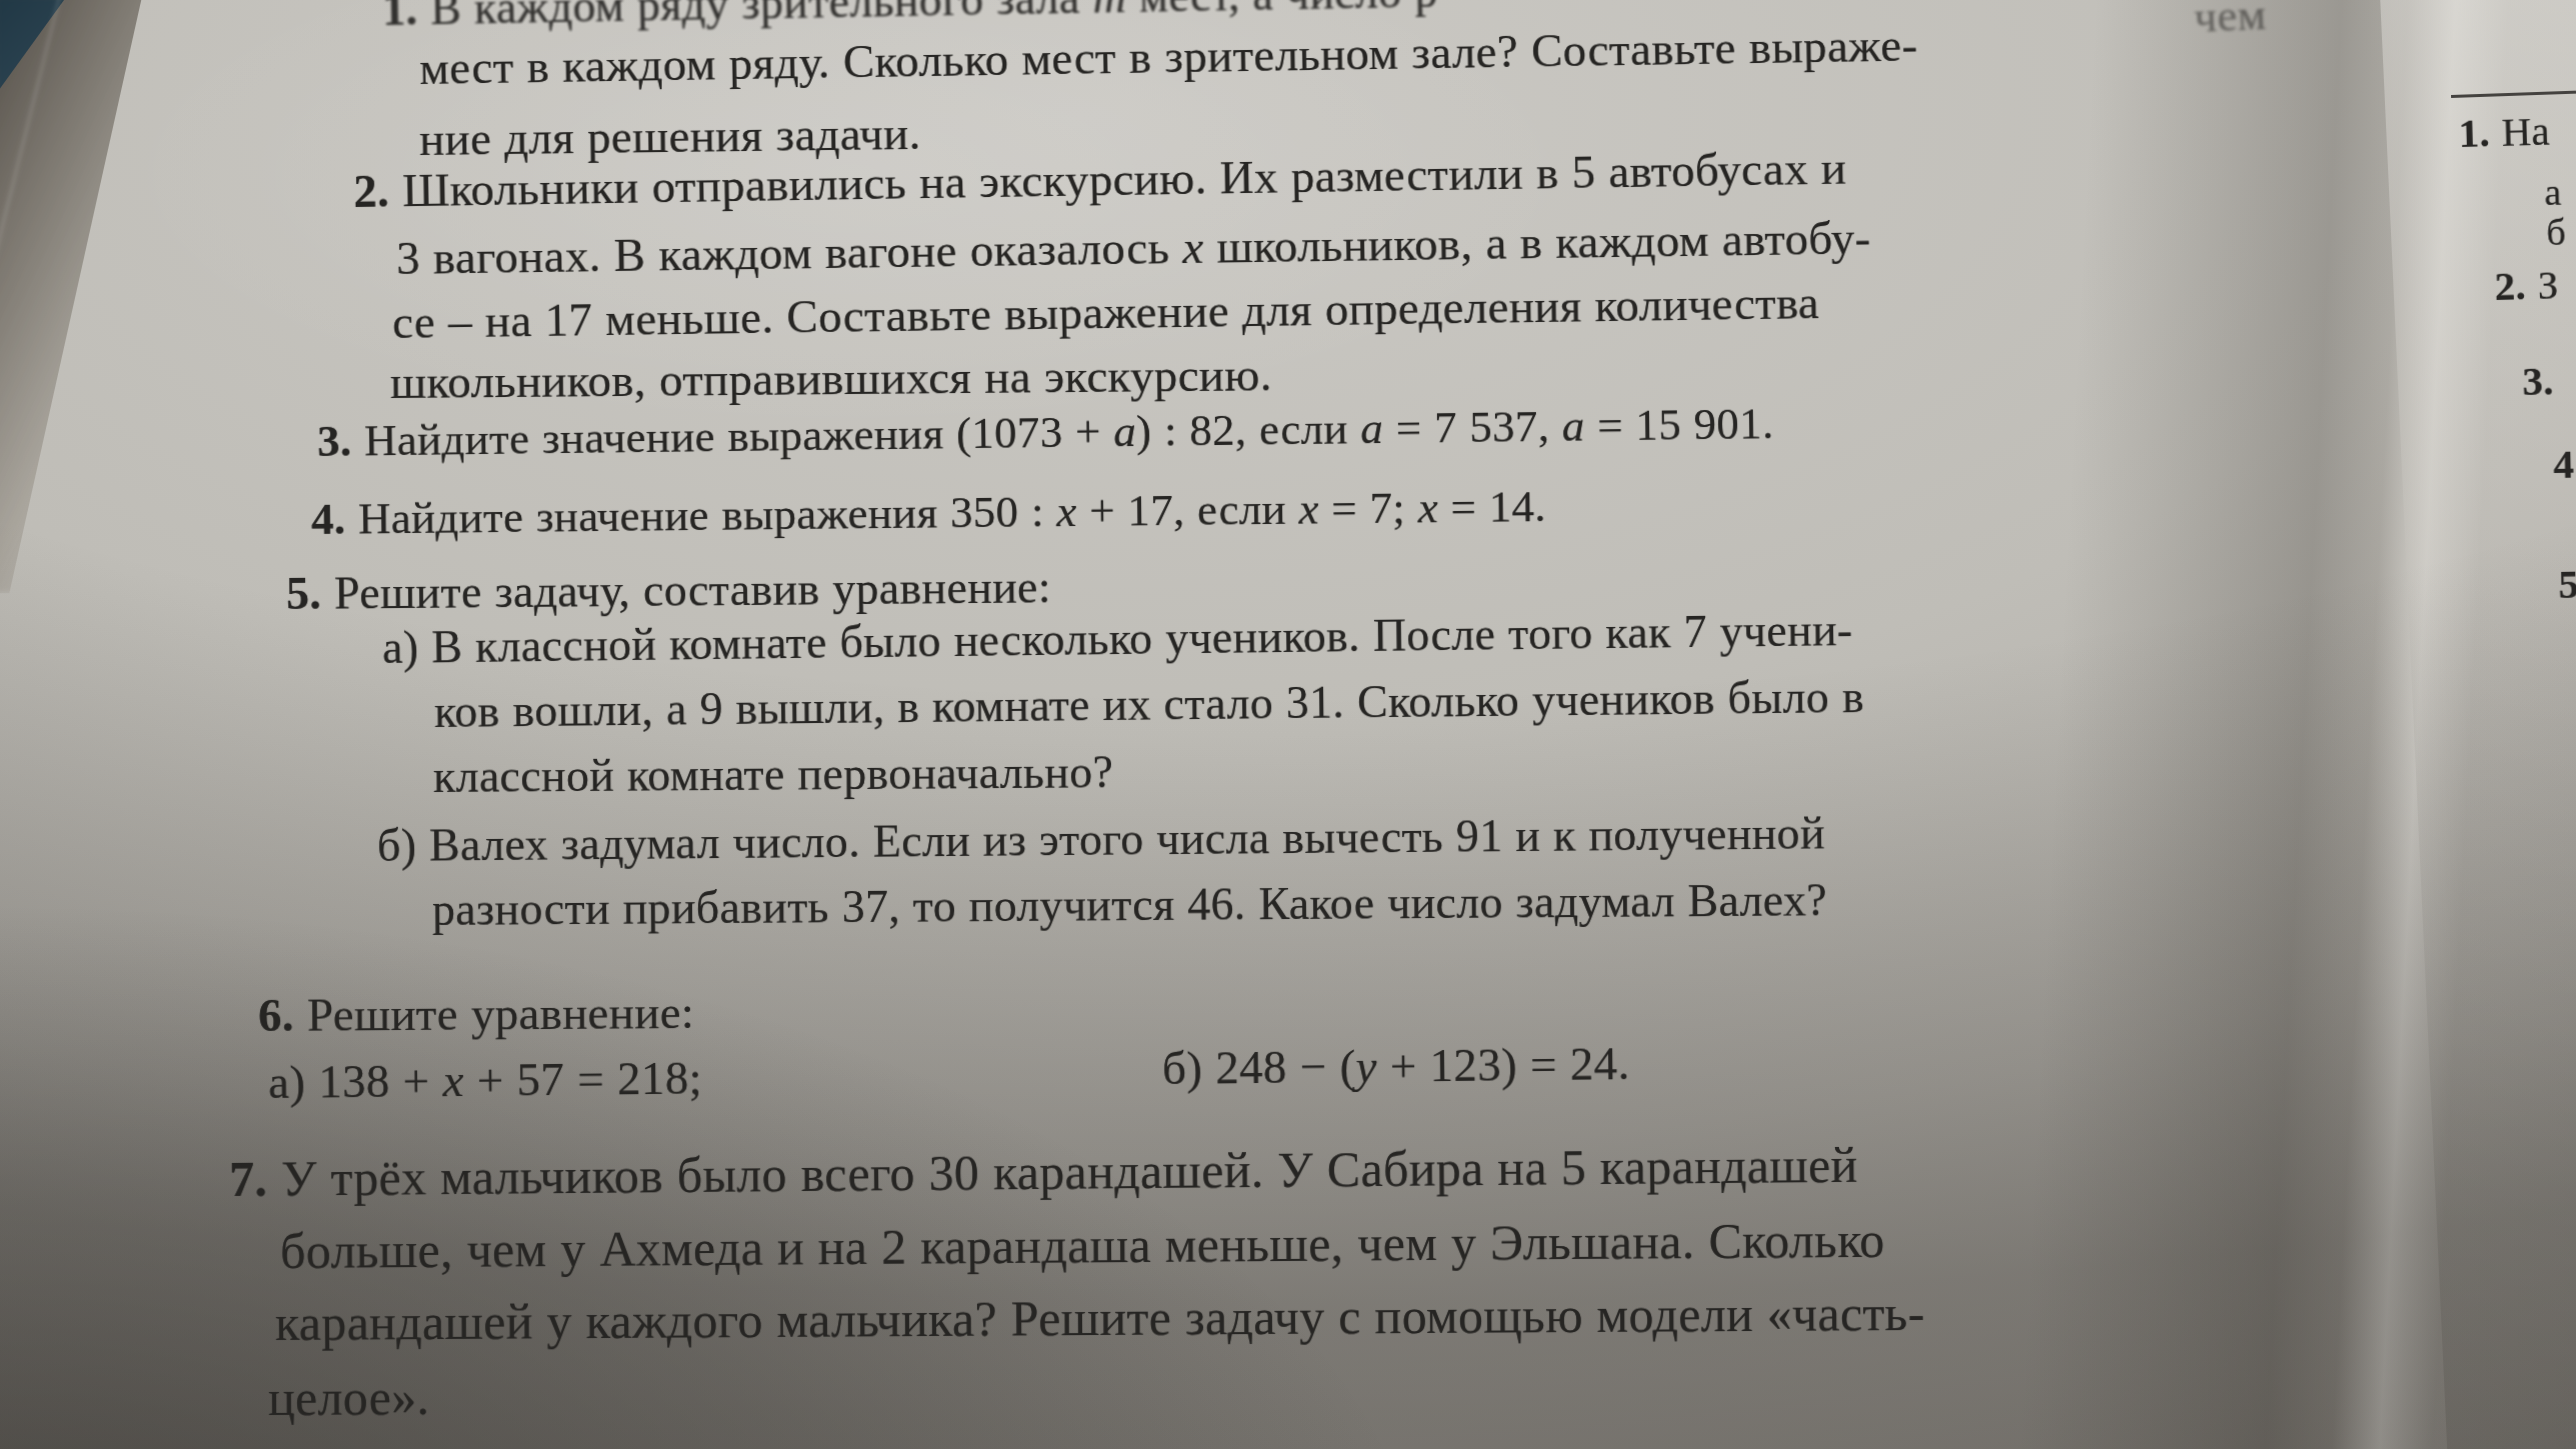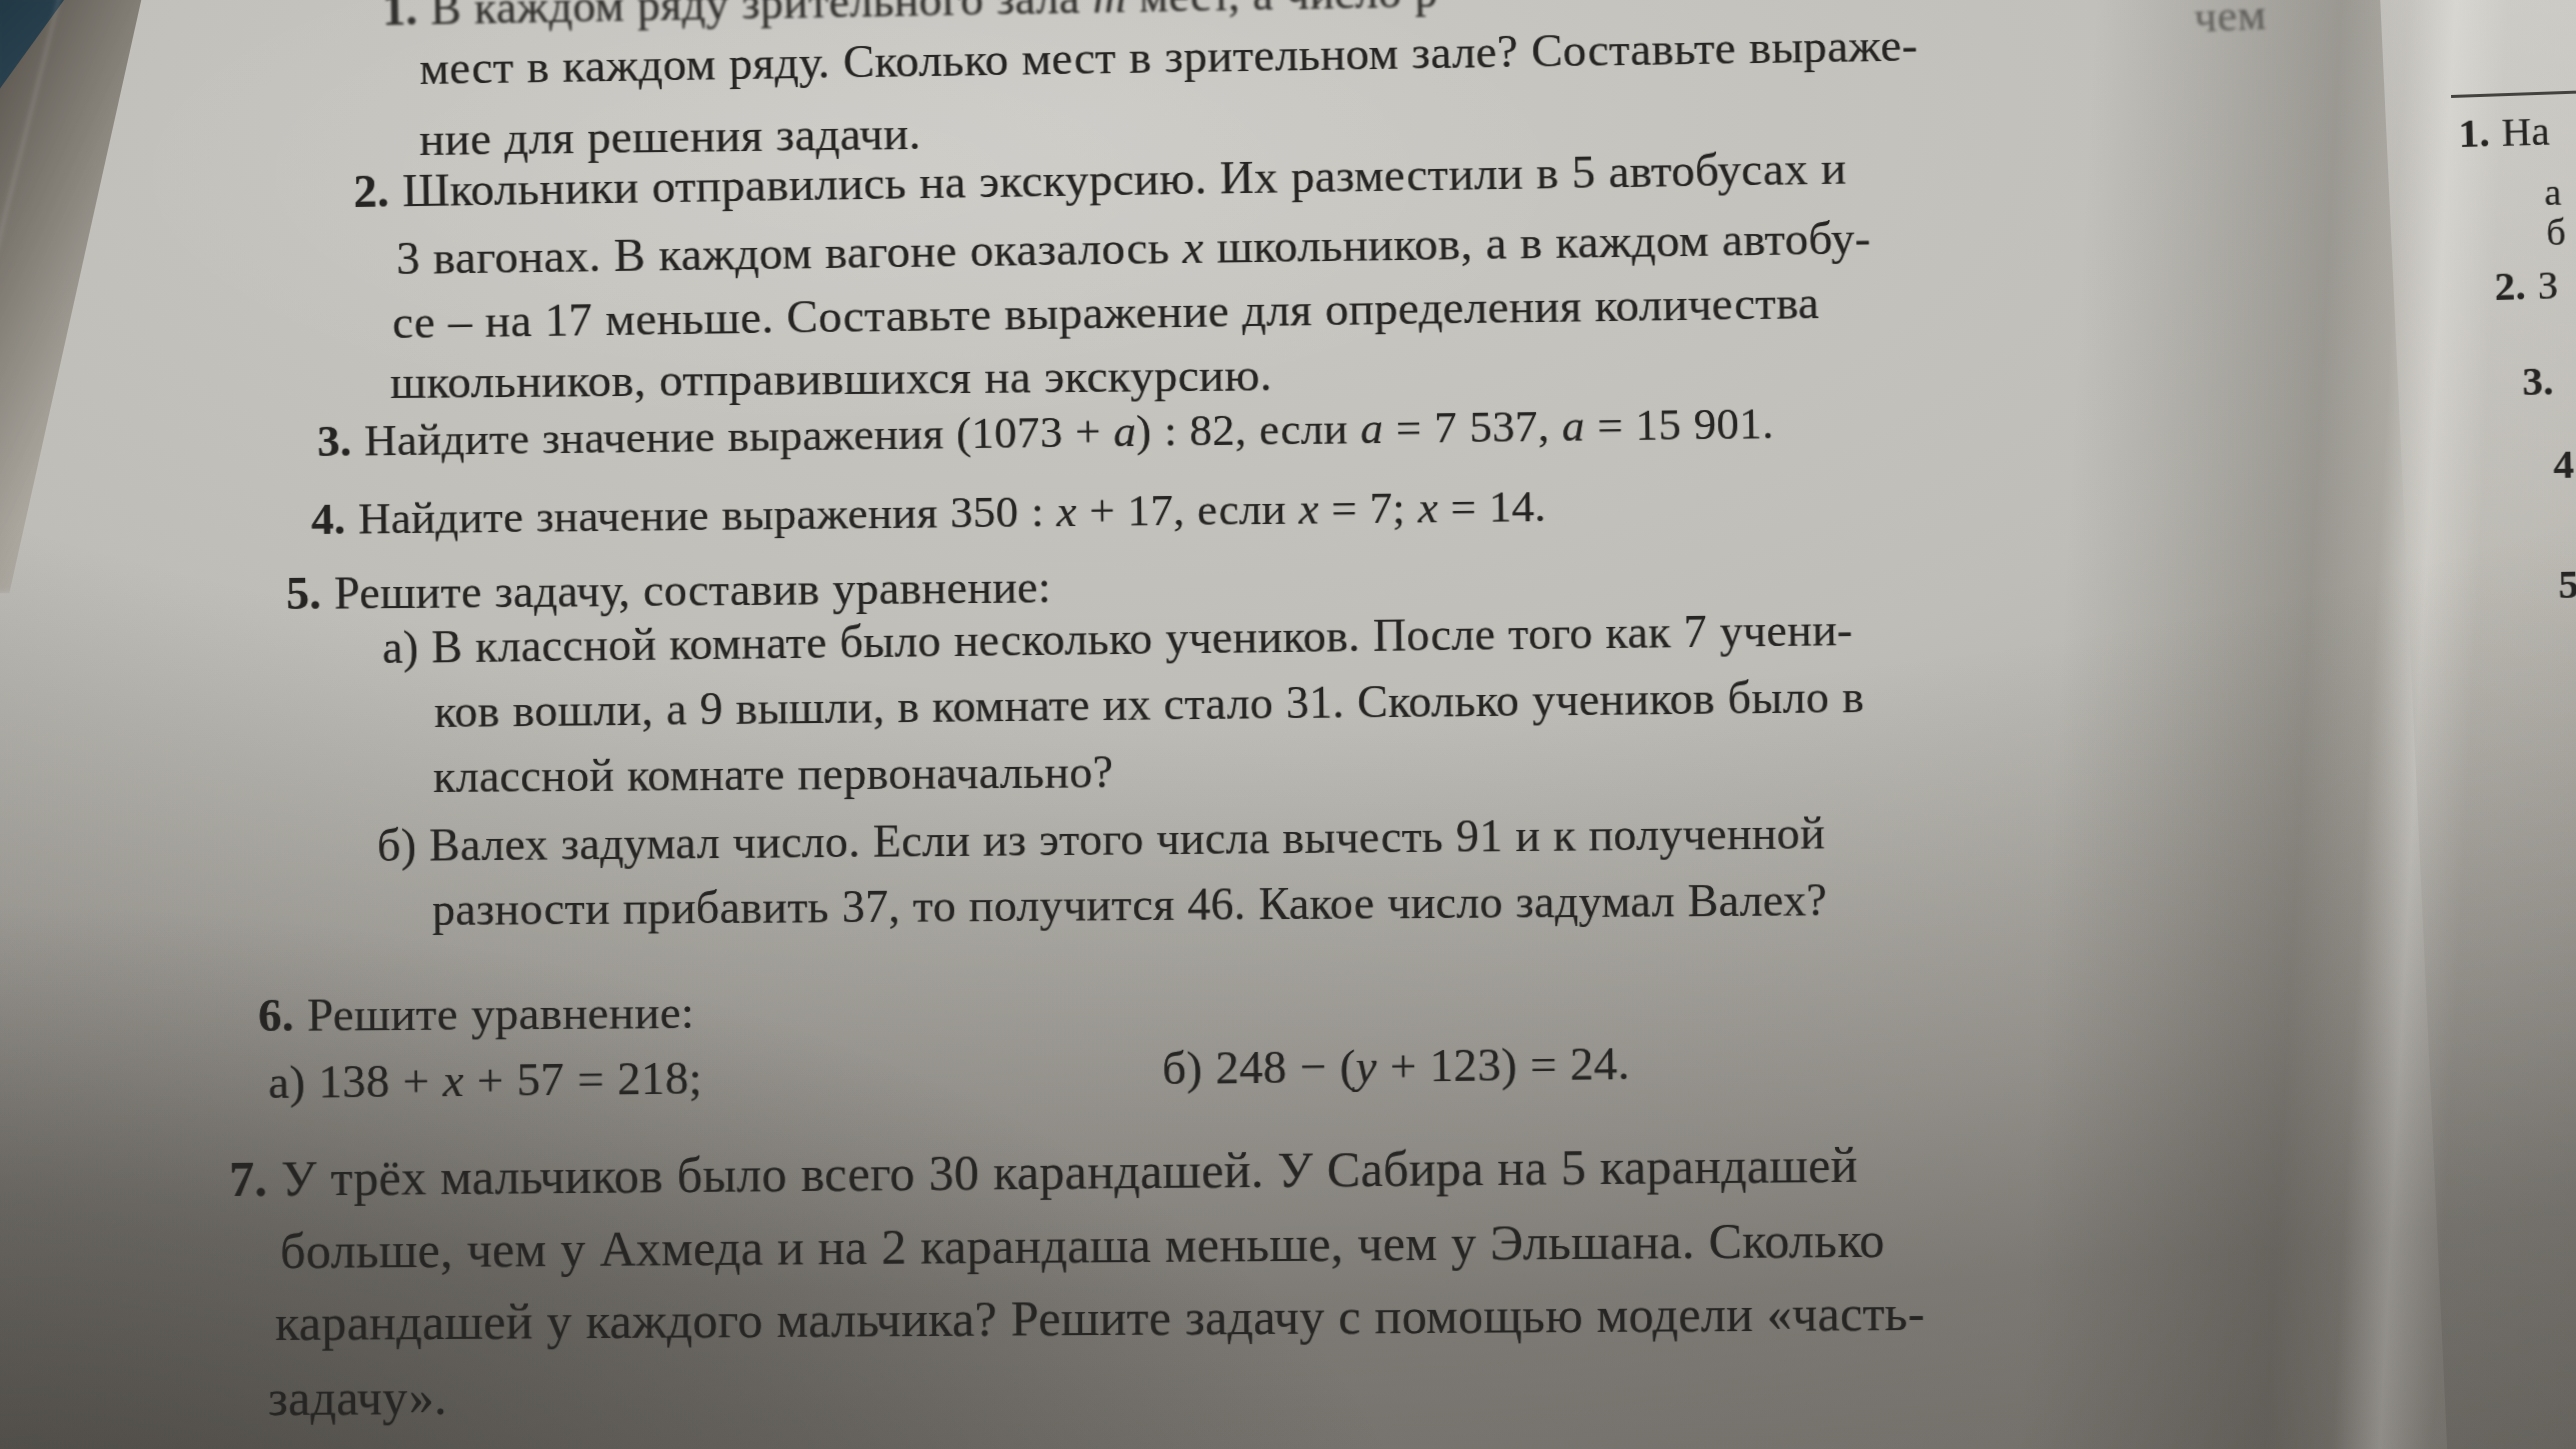--- a/index.html
+++ b/index.html
@@ -97,21 +97,21 @@
     <div class="txt" style="left: 434px; top: 685px; font-size: 46px; transform: rotate(-0.6deg);"><span class="">ков вошли, а 9 вышли, в комнате их стало 31. Сколько учеников было в</span></div>
     <div class="txt" style="left: 433px; top: 750px; font-size: 46px; transform: rotate(-0.4deg);"><span class="">классной комнате первоначально?</span></div>
     <div class="txt" style="left: 377px; top: 819px; font-size: 46px; transform: rotate(-0.5deg);"><span class="">б) Валех задумал число. Если из этого числа вычесть 91 и к полученной</span></div>
     <div class="txt" style="left: 432px; top: 883px; font-size: 46px; transform: rotate(-0.4deg);"><span class="">разности прибавить 37, то получится 46. Какое число задумал Валех?</span></div>
     <div class="txt" style="left: 258px; top: 988px; font-size: 47px; transform: rotate(-0.4deg);"><span class="bd">6. </span><span class="">Решите уравнение:</span></div>
     <div class="txt" style="left: 268px; top: 1055px; font-size: 47px; transform: rotate(-0.6deg);"><span class="">а) 138 + </span><span class="it">x</span><span class=""> + 57 = 218;</span></div>
     <div class="txt" style="left: 1162px; top: 1041px; font-size: 47px; transform: rotate(-0.6deg);"><span class="">б) 248 − (</span><span class="it">y</span><span class=""> + 123) = 24.</span></div>
     <div class="txt" style="left: 229px; top: 1150px; font-size: 50px; transform: rotate(-0.5deg);"><span class="bd">7. </span><span class="">У трёх мальчиков было всего 30 карандашей. У Сабира на 5 карандашей</span></div>
     <div class="txt" style="left: 280px; top: 1222px; font-size: 50px; transform: rotate(-0.4deg);"><span class="">больше, чем у Ахмеда и на 2 карандаша меньше, чем у Эльшана. Сколько</span></div>
     <div class="txt" style="left: 275px; top: 1294px; font-size: 50px; transform: rotate(-0.35deg);"><span class="">карандашей у каждого мальчика? Решите задачу с помощью модели «часть-</span></div>
-    <div class="txt" style="left: 268px; top: 1369px; font-size: 50px; transform: rotate(-0.3deg);"><span class="">задачу».</span></div>
+    <div class="txt" style="left: 268px; top: 1369px; font-size: 50px; transform: rotate(-0.3deg);"><span class="">целое».</span></div>
     <div class="txt blur1" style="left: 2458px; top: 109px; font-size: 41px; transform: rotate(-1.5deg);"><span class="bd">1. </span><span class="">На</span></div>
     <div class="txt blur1" style="left: 2544px; top: 170px; font-size: 38px; transform: rotate(-1deg);"><span class="">а</span></div>
     <div class="txt blur1" style="left: 2546px; top: 210px; font-size: 38px; transform: rotate(-1deg);"><span class="">б</span></div>
     <div class="txt blur1" style="left: 2494px; top: 262px; font-size: 41px; transform: rotate(-1.5deg);"><span class="bd">2. </span><span class="">З</span></div>
     <div class="txt blur1" style="left: 2522px; top: 357px; font-size: 41px; transform: rotate(-1deg);"><span class="bd">3.</span></div>
     <div class="txt blur1" style="left: 2553px; top: 440px; font-size: 41px; transform: rotate(-1deg);"><span class="bd">4</span></div>
     <div class="txt blur1" style="left: 2558px; top: 560px; font-size: 41px; transform: rotate(-1deg);"><span class="bd">5</span></div>
     <div class="rule" style="left: 2451px; top: 95px; width: 125px; height: 2.6px; transform: rotate(-2deg);"></div>
   </div>
 

